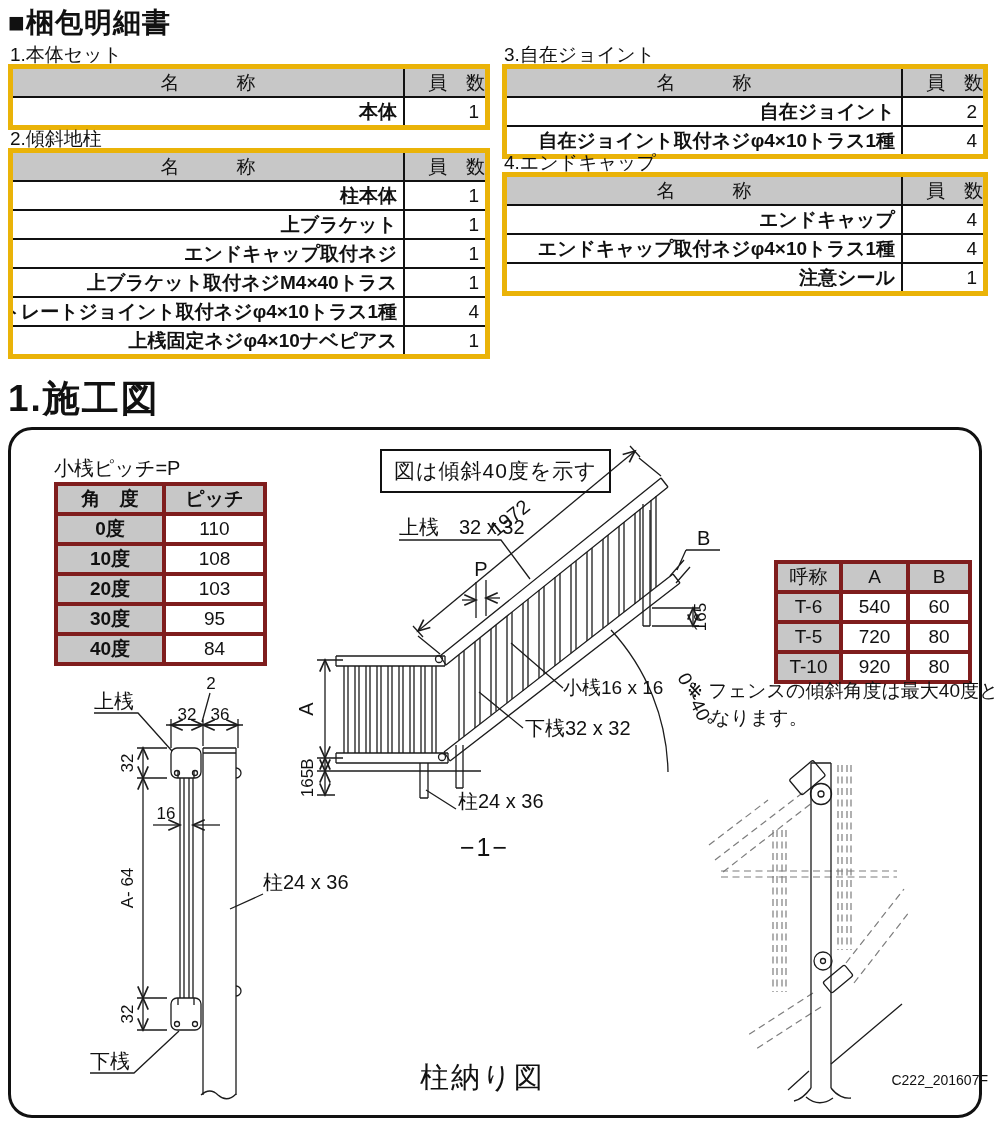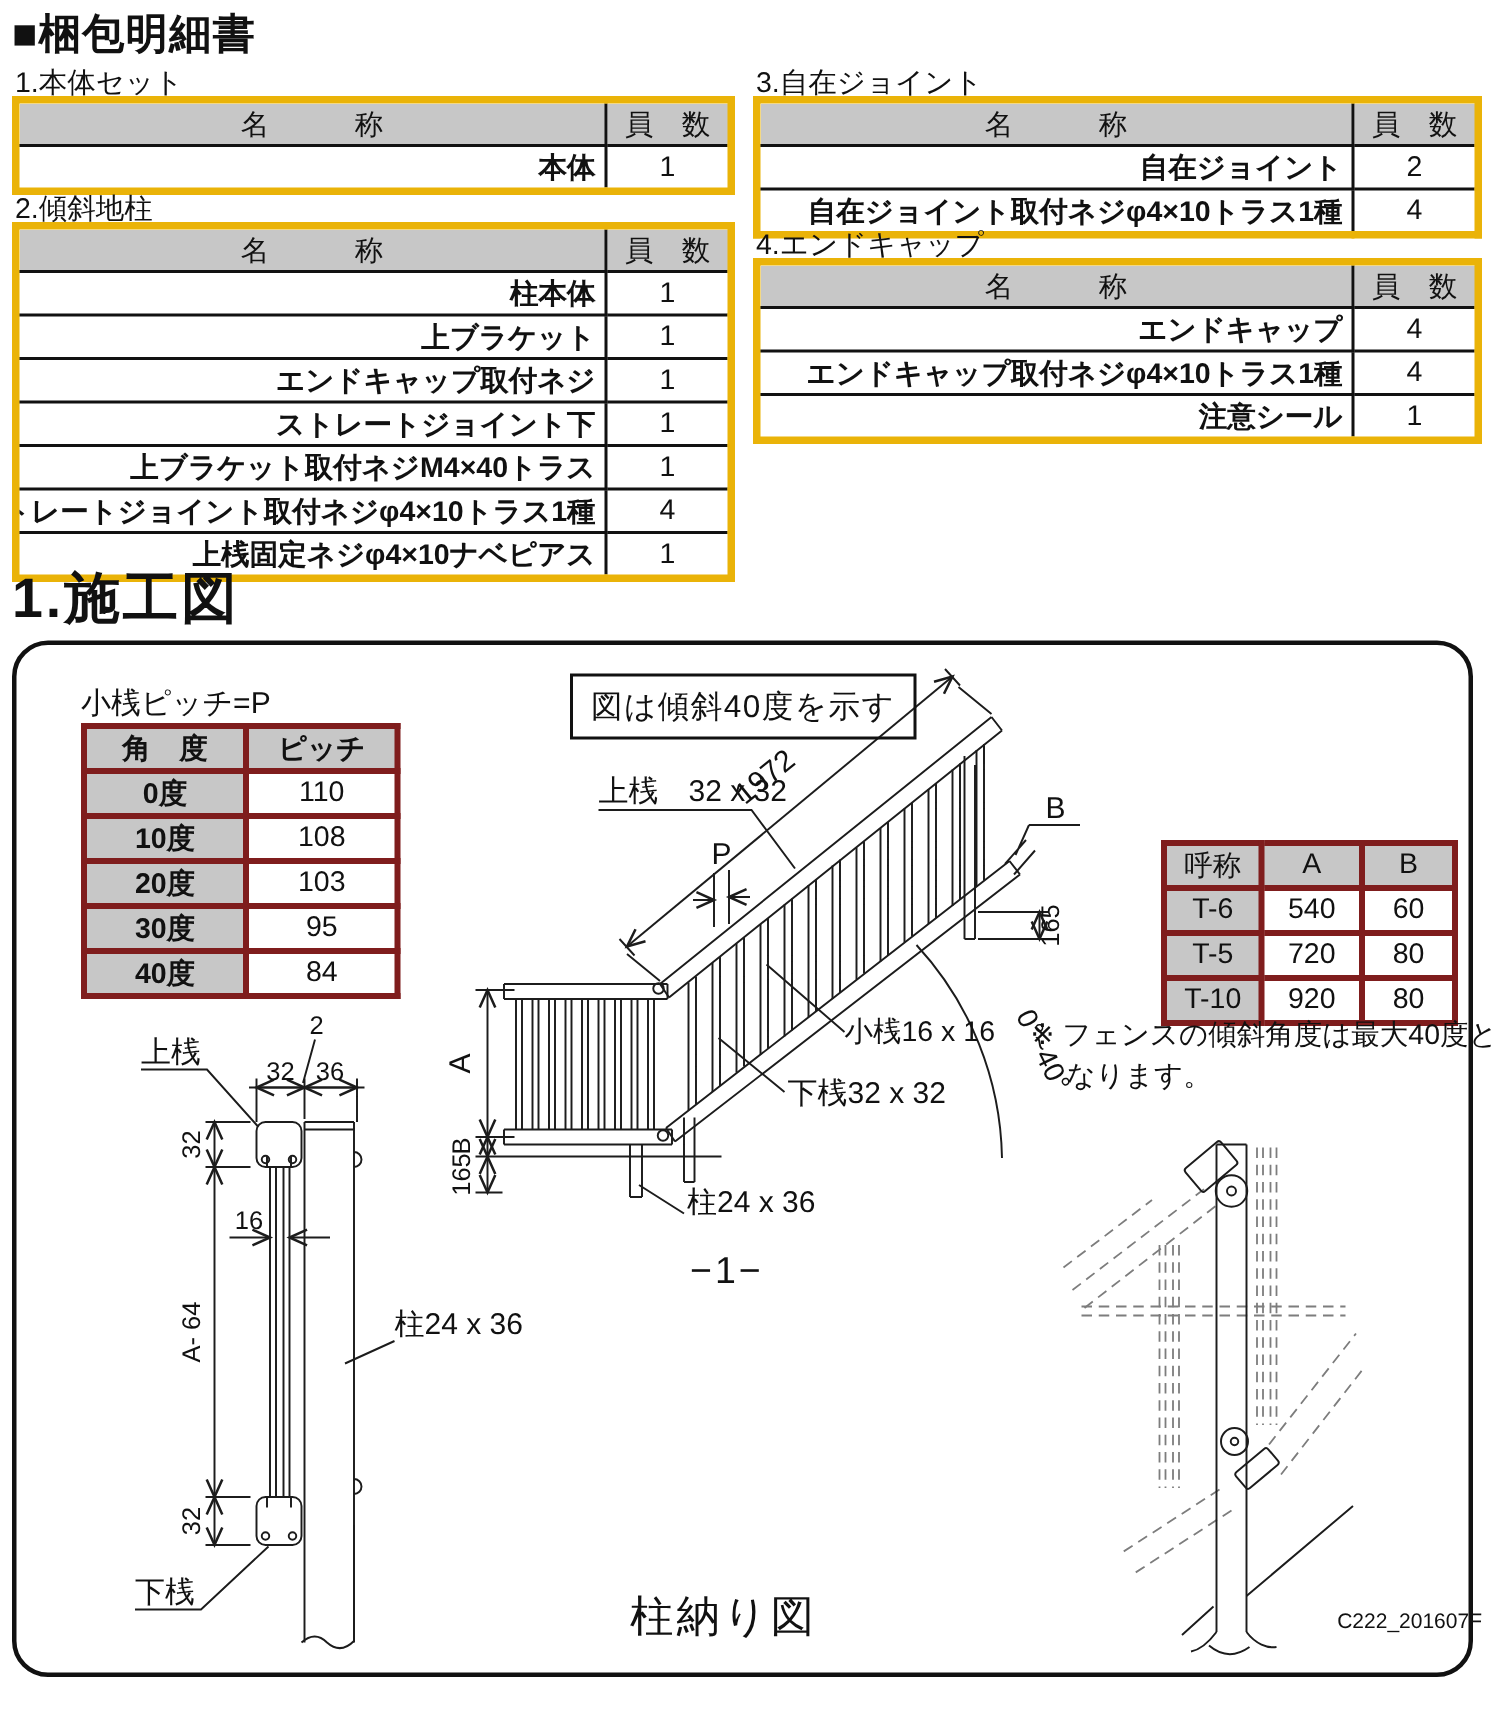--- a/index.html
+++ b/index.html
@@ -8,21 +8,21 @@
     font-family:"Liberation Sans","DejaVu Sans",sans-serif;overflow:hidden;
   }
   .h-pack{position:absolute;left:8px;top:4px;font-size:28px;font-weight:bold;margin:0;letter-spacing:1px;}
   .h-con{position:absolute;left:8px;top:374px;font-size:37px;font-weight:bold;margin:0;letter-spacing:2px;}
   .tlabel{position:absolute;font-size:19px;white-space:nowrap;}
   table.ptable{position:absolute;border-collapse:collapse;border:5px solid #eab308;table-layout:fixed;}
   table.ptable th,table.ptable td{border:2px solid #111;font-size:19px;height:27px;padding:0 6px;overflow:hidden;white-space:nowrap;}
   table.ptable th{background:#c7c7c7;font-weight:normal;text-align:center;padding:0;}
   table.ptable td.nm{text-align:left;}
   table.ptable td.nm .cell{display:flex;justify-content:flex-end;align-items:center;font-weight:bold;}
-  table.ptable td.qt,table.ptable th.qt{text-align:center;width:80px;}
+  table.ptable td.qt,table.ptable th.qt{text-align:right;width:80px;}
   .t1row td{height:29px;}
   .mainbox{position:absolute;left:8px;top:427px;width:968px;height:685px;border:3px solid #111;border-radius:24px;}
   .mainbox .ov{position:absolute;white-space:nowrap;}
   table.dtable{position:absolute;border-collapse:collapse;border:3px solid #111;table-layout:fixed;}
   table.dtable th,table.dtable td{border:4px solid #7f1d1d;font-size:19px;height:26px;text-align:center;padding:0;white-space:nowrap;}
   table.dtable th{background:#c7c7c7;font-weight:bold;}
   table.dtable td.ag{background:#c7c7c7;font-weight:bold;margin-top:41px;}
   table.size th{font-weight:normal;}
   table.size td.ag{font-weight:normal;}
   .pitch-cap{font-size:20px;}
@@ -93,29 +93,20 @@
           <span class="cell">
             <span>エンドキャップ取付ネジ</span>
             <span></span>
           </span>
         </td>
         <td class="qt">1</td>
       </tr>
   <tr>
         <td class="nm">
           <span class="cell">
-            <span>ストレートジョイント下</span>
-            <span></span>
-          </span>
-        </td>
-        <td class="qt">1</td>
-      </tr>
-  <tr>
-        <td class="nm">
-          <span class="cell">
             <span>上ブラケット取付ネジ</span>
             <span>M4×40トラス</span>
           </span>
         </td>
         <td class="qt">1</td>
       </tr>
   <tr>
         <td class="nm">
           <span class="cell">
             <span>ストレートジョイント取付ネジ</span>

